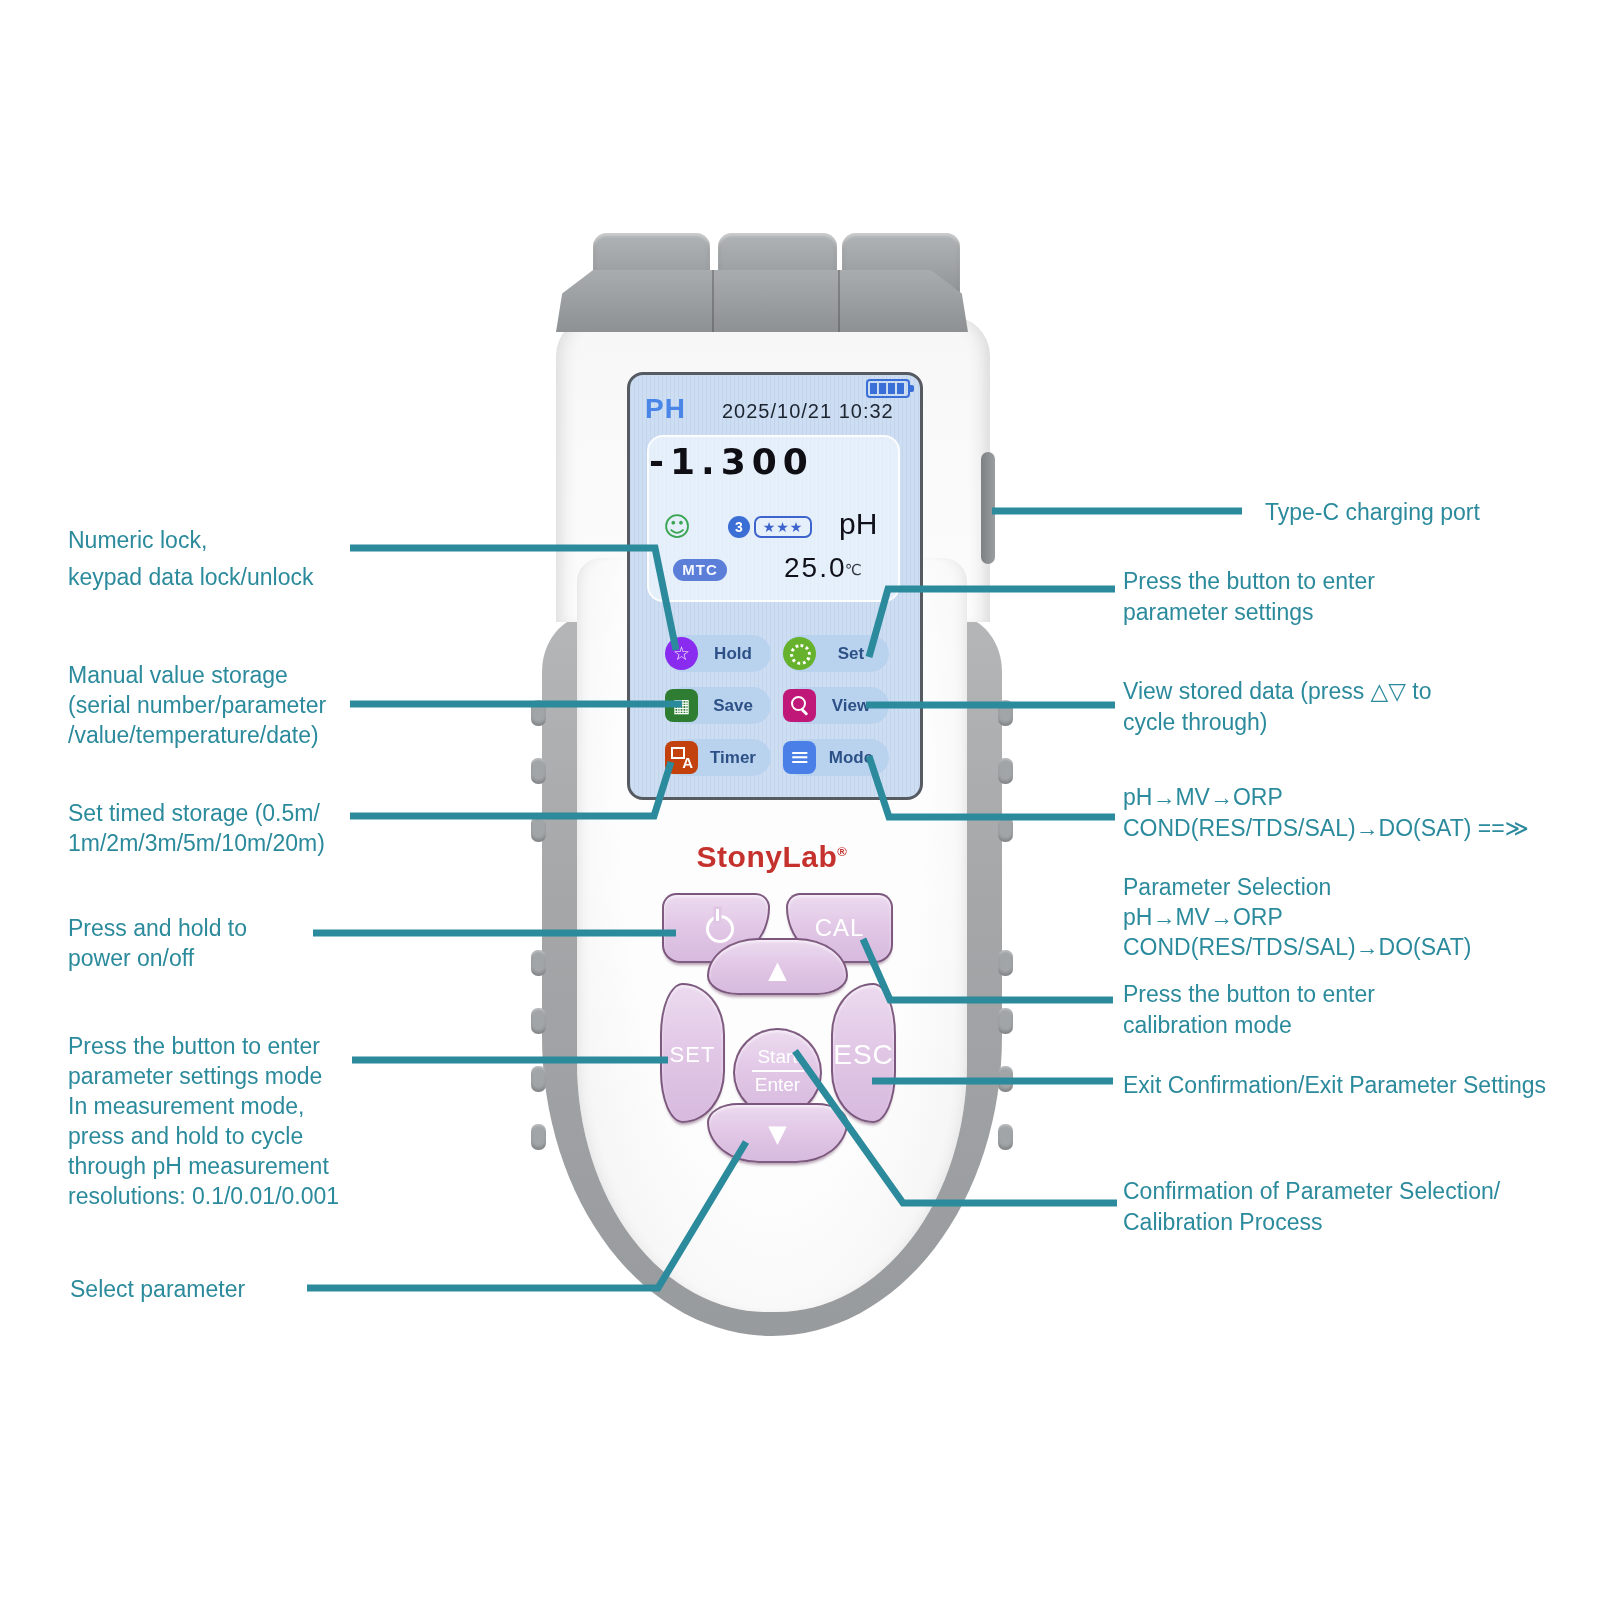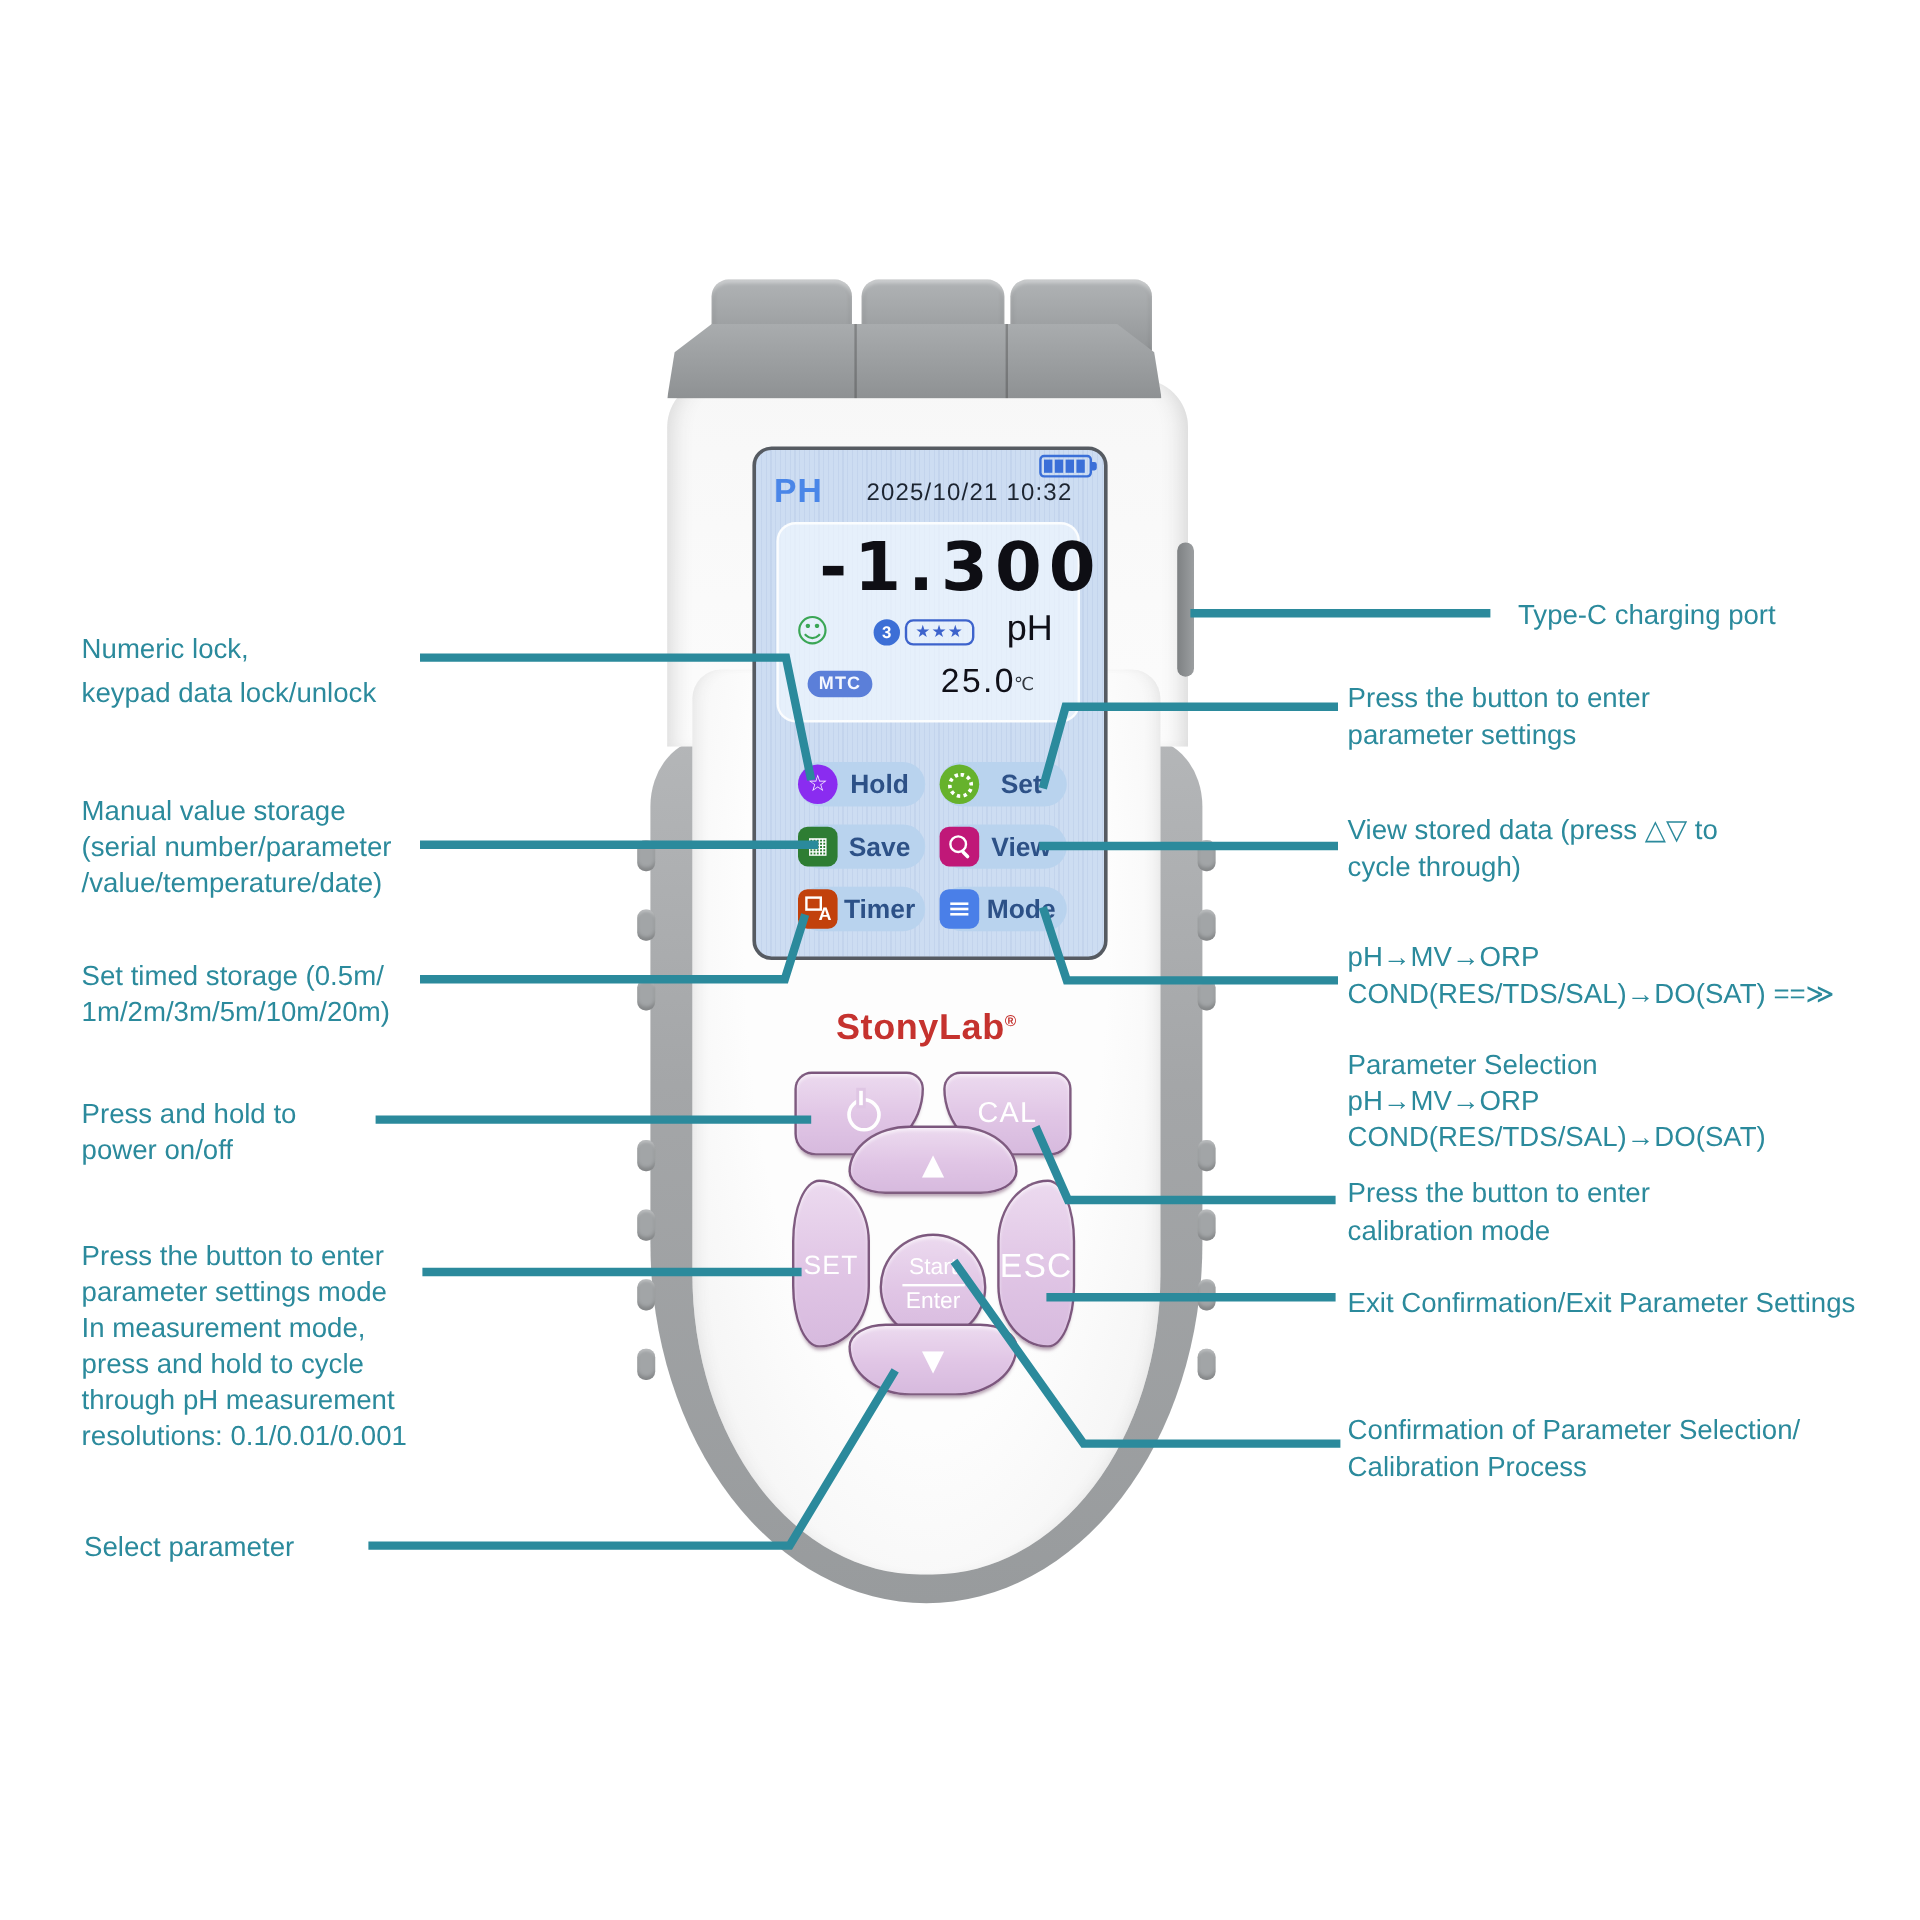--- a/index.html
+++ b/index.html
@@ -36,38 +36,38 @@
           border:3px solid #565b62;border-radius:16px;
           background:#cdddf2;
           background-image:repeating-linear-gradient(90deg,rgba(110,135,190,.10) 0 1px,transparent 1px 4px);}
   .scr-ph{position:absolute;left:15px;top:18px;font-size:28px;font-weight:bold;color:#4a86e8;letter-spacing:1px;}
   .scr-date{position:absolute;left:92px;top:25px;font-size:20px;color:#1c2430;letter-spacing:1px;}
   .battery{position:absolute;left:236px;top:4px;width:44px;height:19px;border:2px solid #3a6fd8;border-radius:4px;box-sizing:border-box;}
   .battery:after{content:"";position:absolute;right:-6px;top:4px;width:4px;height:7px;background:#3a6fd8;border-radius:0 2px 2px 0;}
   .battery .bar{position:absolute;top:2px;width:7px;height:11px;background:#3a6fd8;}
   .panel{position:absolute;left:17px;top:60px;width:253px;height:167px;border-radius:16px;
          background:rgba(240,246,253,.72);border:2px solid rgba(255,255,255,.85);box-sizing:border-box;}
-  .reading{position:absolute;left:0;top:4px;width:100%;text-align:right;
-           font-family:"DejaVu Sans",sans-serif;font-size:56px;font-weight:bold;color:#0e0e14;letter-spacing:6px;margin-left:21px;}
+  .reading{position:absolute;left:0;top:4px;width:100%;text-align:left;
+           font-family:"DejaVu Sans",sans-serif;font-size:36px;font-weight:bold;color:#0e0e14;letter-spacing:6px;}
   .smiley{position:absolute;left:14px;top:76px;font-family:"DejaVu Sans",sans-serif;font-size:27px;color:#3aa655;line-height:27px;}
   .smiley:before{content:"\263A";}
   .cal-badge{position:absolute;left:79px;top:79px;width:22px;height:22px;border-radius:50%;background:#3c6fd6;
              color:#fff;font-size:14px;font-weight:bold;text-align:center;line-height:22px;}
   .starbox{position:absolute;left:105px;top:79px;width:58px;height:22px;border:2px solid #3d63cc;border-radius:7px;
            box-sizing:border-box;text-align:center;}
   .starbox span{font-family:"DejaVu Sans",sans-serif;font-size:14px;color:#3d63cc;line-height:18px;letter-spacing:1px;}
   .unit-ph{position:absolute;left:190px;top:70px;font-size:30px;color:#101018;}
   .mtc{position:absolute;left:24px;top:122px;width:54px;height:22px;border-radius:11px;background:#5b7fd9;
        color:#f4f7ff;font-size:15px;font-weight:bold;text-align:center;line-height:22px;letter-spacing:1px;}
   .temp{position:absolute;left:135px;top:115px;font-size:28px;color:#101018;letter-spacing:2px;}
   .tempu{position:absolute;left:196px;top:124px;font-family:"DejaVu Sans",sans-serif;font-size:15px;color:#30363e;}
 
   .pill{position:absolute;width:106px;height:37px;border-radius:19px;background:#b9d3ee;}
   .plabel{position:absolute;left:34px;top:0;width:68px;height:37px;line-height:37px;text-align:center;
-          font-size:22px;font-weight:bold;color:#2d5187;}
+          font-size:17px;font-weight:bold;color:#2d5187;}
   .picon{position:absolute;left:0;top:2px;width:33px;height:33px;color:#fff;}
   .picon.round{border-radius:50%;}
   .picon.sq{border-radius:8px;}
   .psym{position:absolute;left:0;top:0;width:100%;height:100%;text-align:center;line-height:33px;
         font-family:"DejaVu Sans",sans-serif;font-size:19px;color:#fff;}
   .hold-bg{background:#8a2cf0;} .set-bg{background:#66b22c;} .save-bg{background:#2e7d33;}
   .view-bg{background:#c01878;} .timer-bg{background:#c2410c;} .mode-bg{background:#4a7fe8;}
   .hold-sym:before{content:"\2606";} .save-sym:before{content:"\25A6";} .mode-sym:before{content:"\2261";font-size:24px;}
   .gear{position:absolute;left:7px;top:7px;width:15px;height:15px;border:3px dotted #fff;border-radius:50%;}
   .mag{position:absolute;left:8px;top:7px;width:11px;height:11px;border:2.5px solid #fff;border-radius:50%;}

